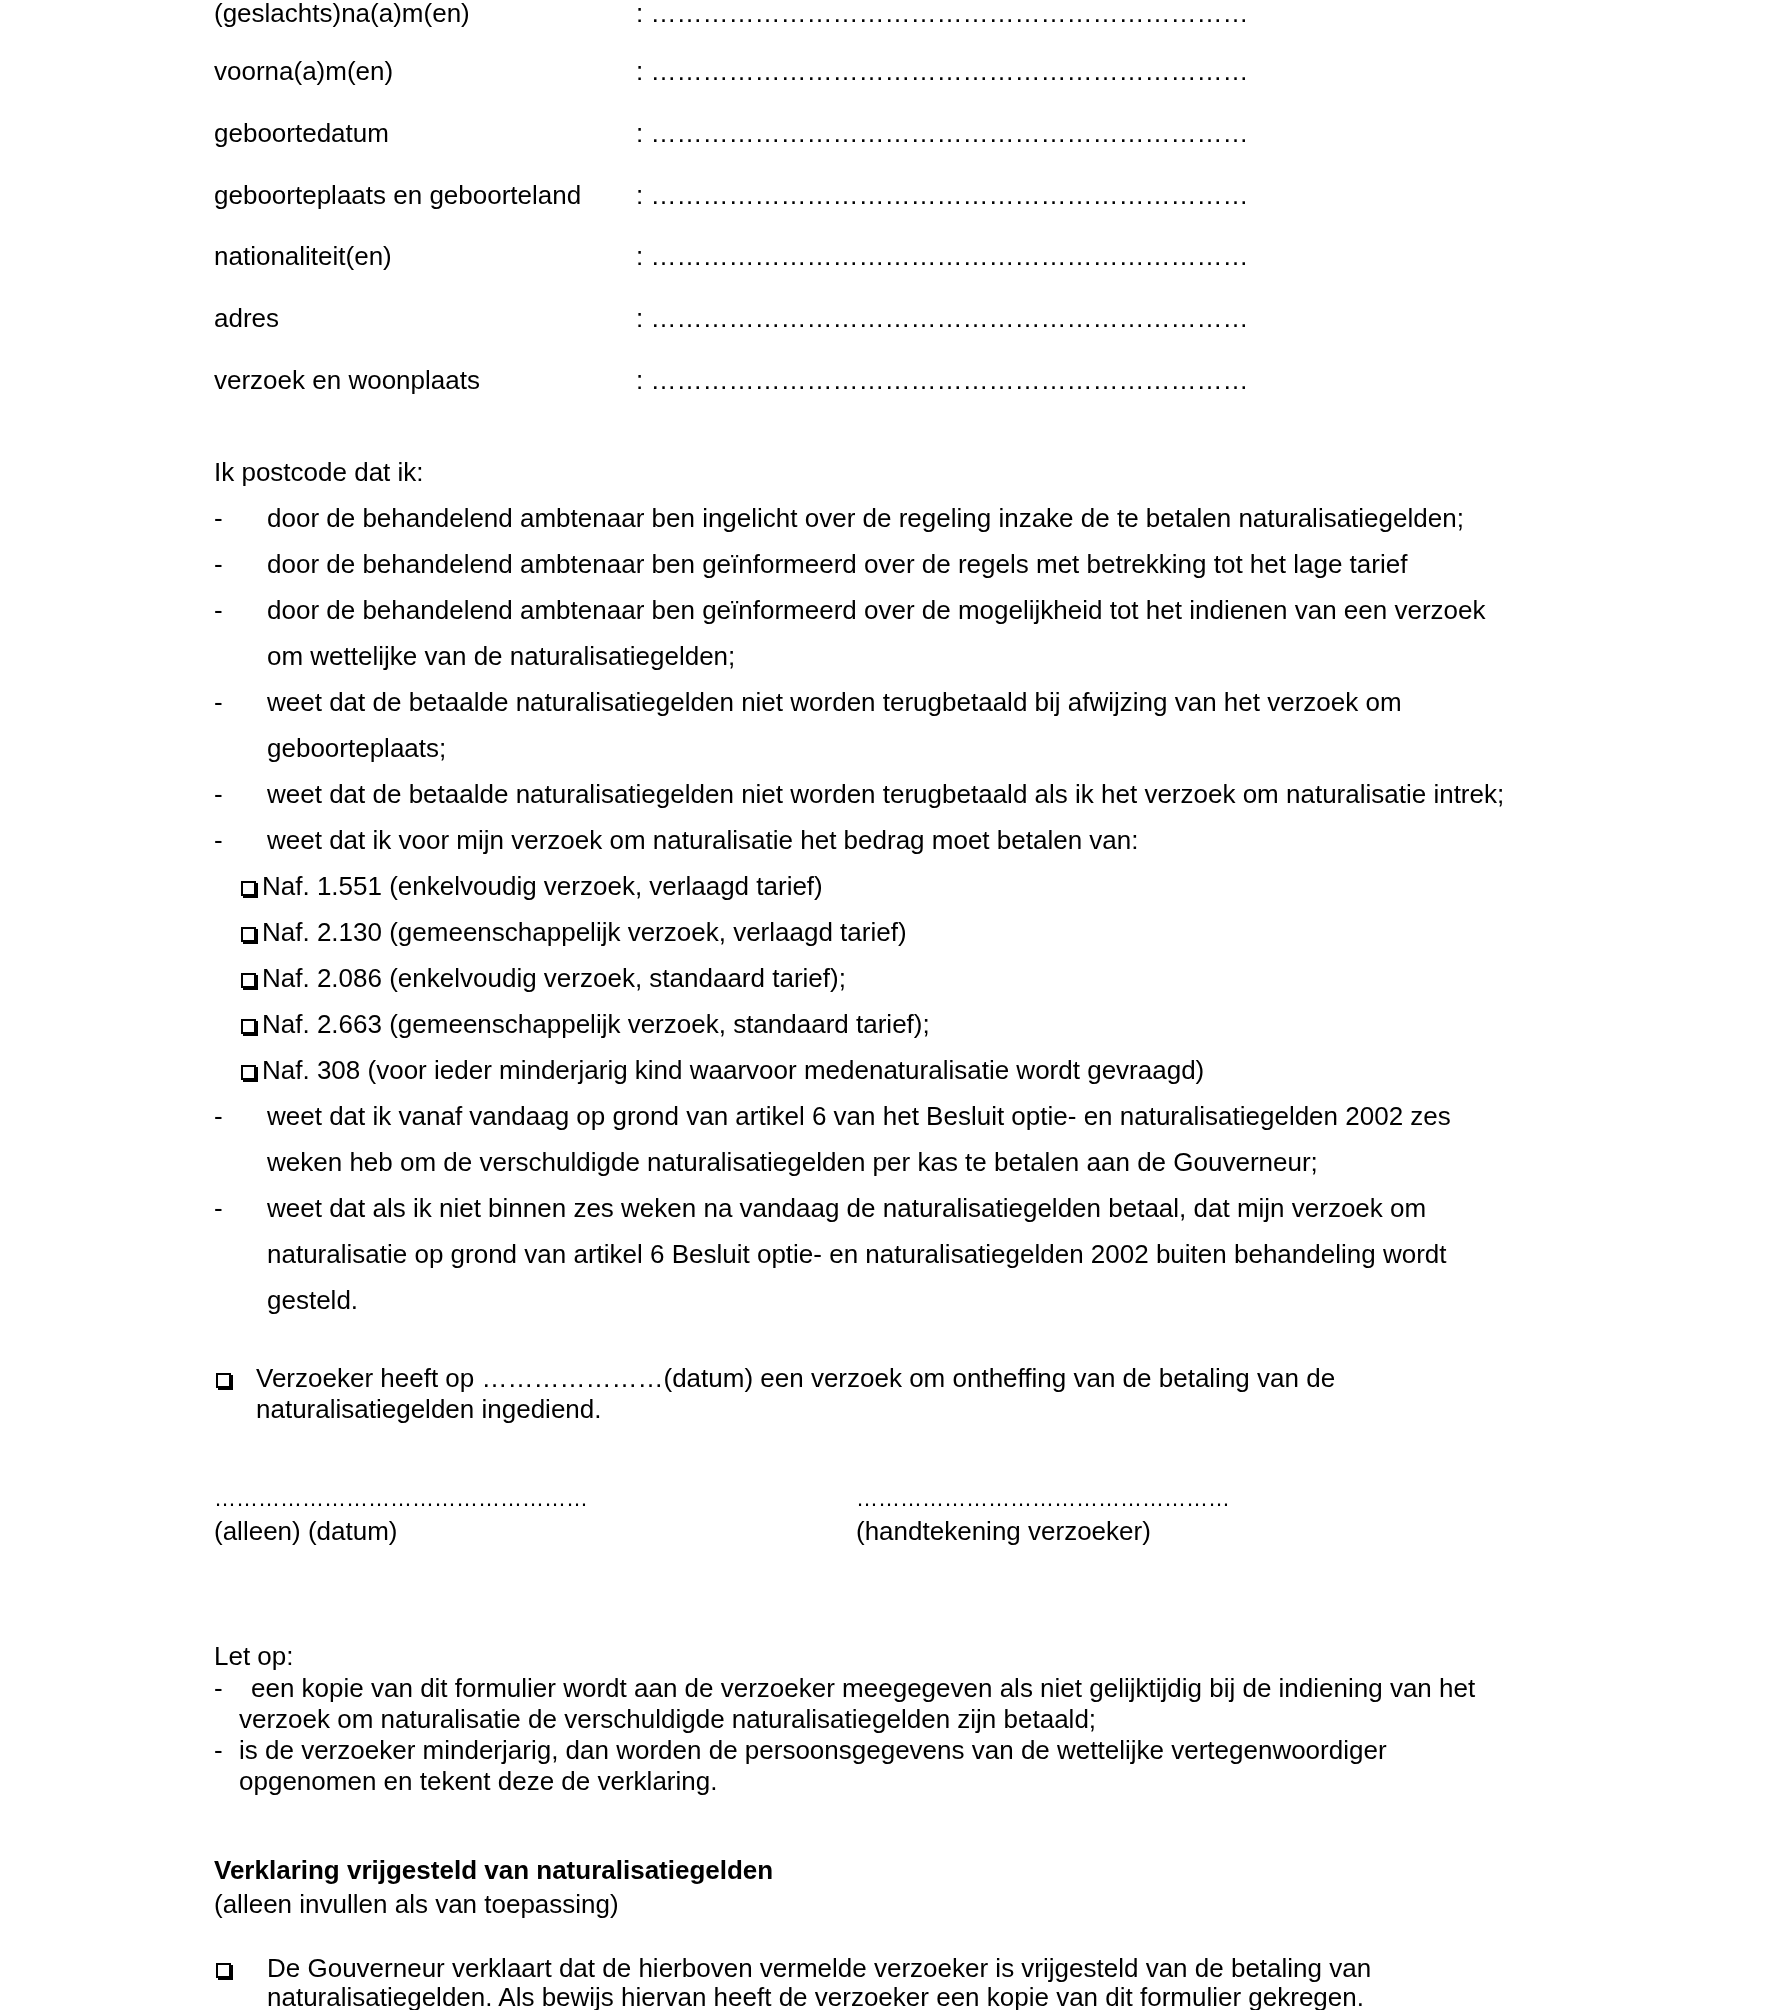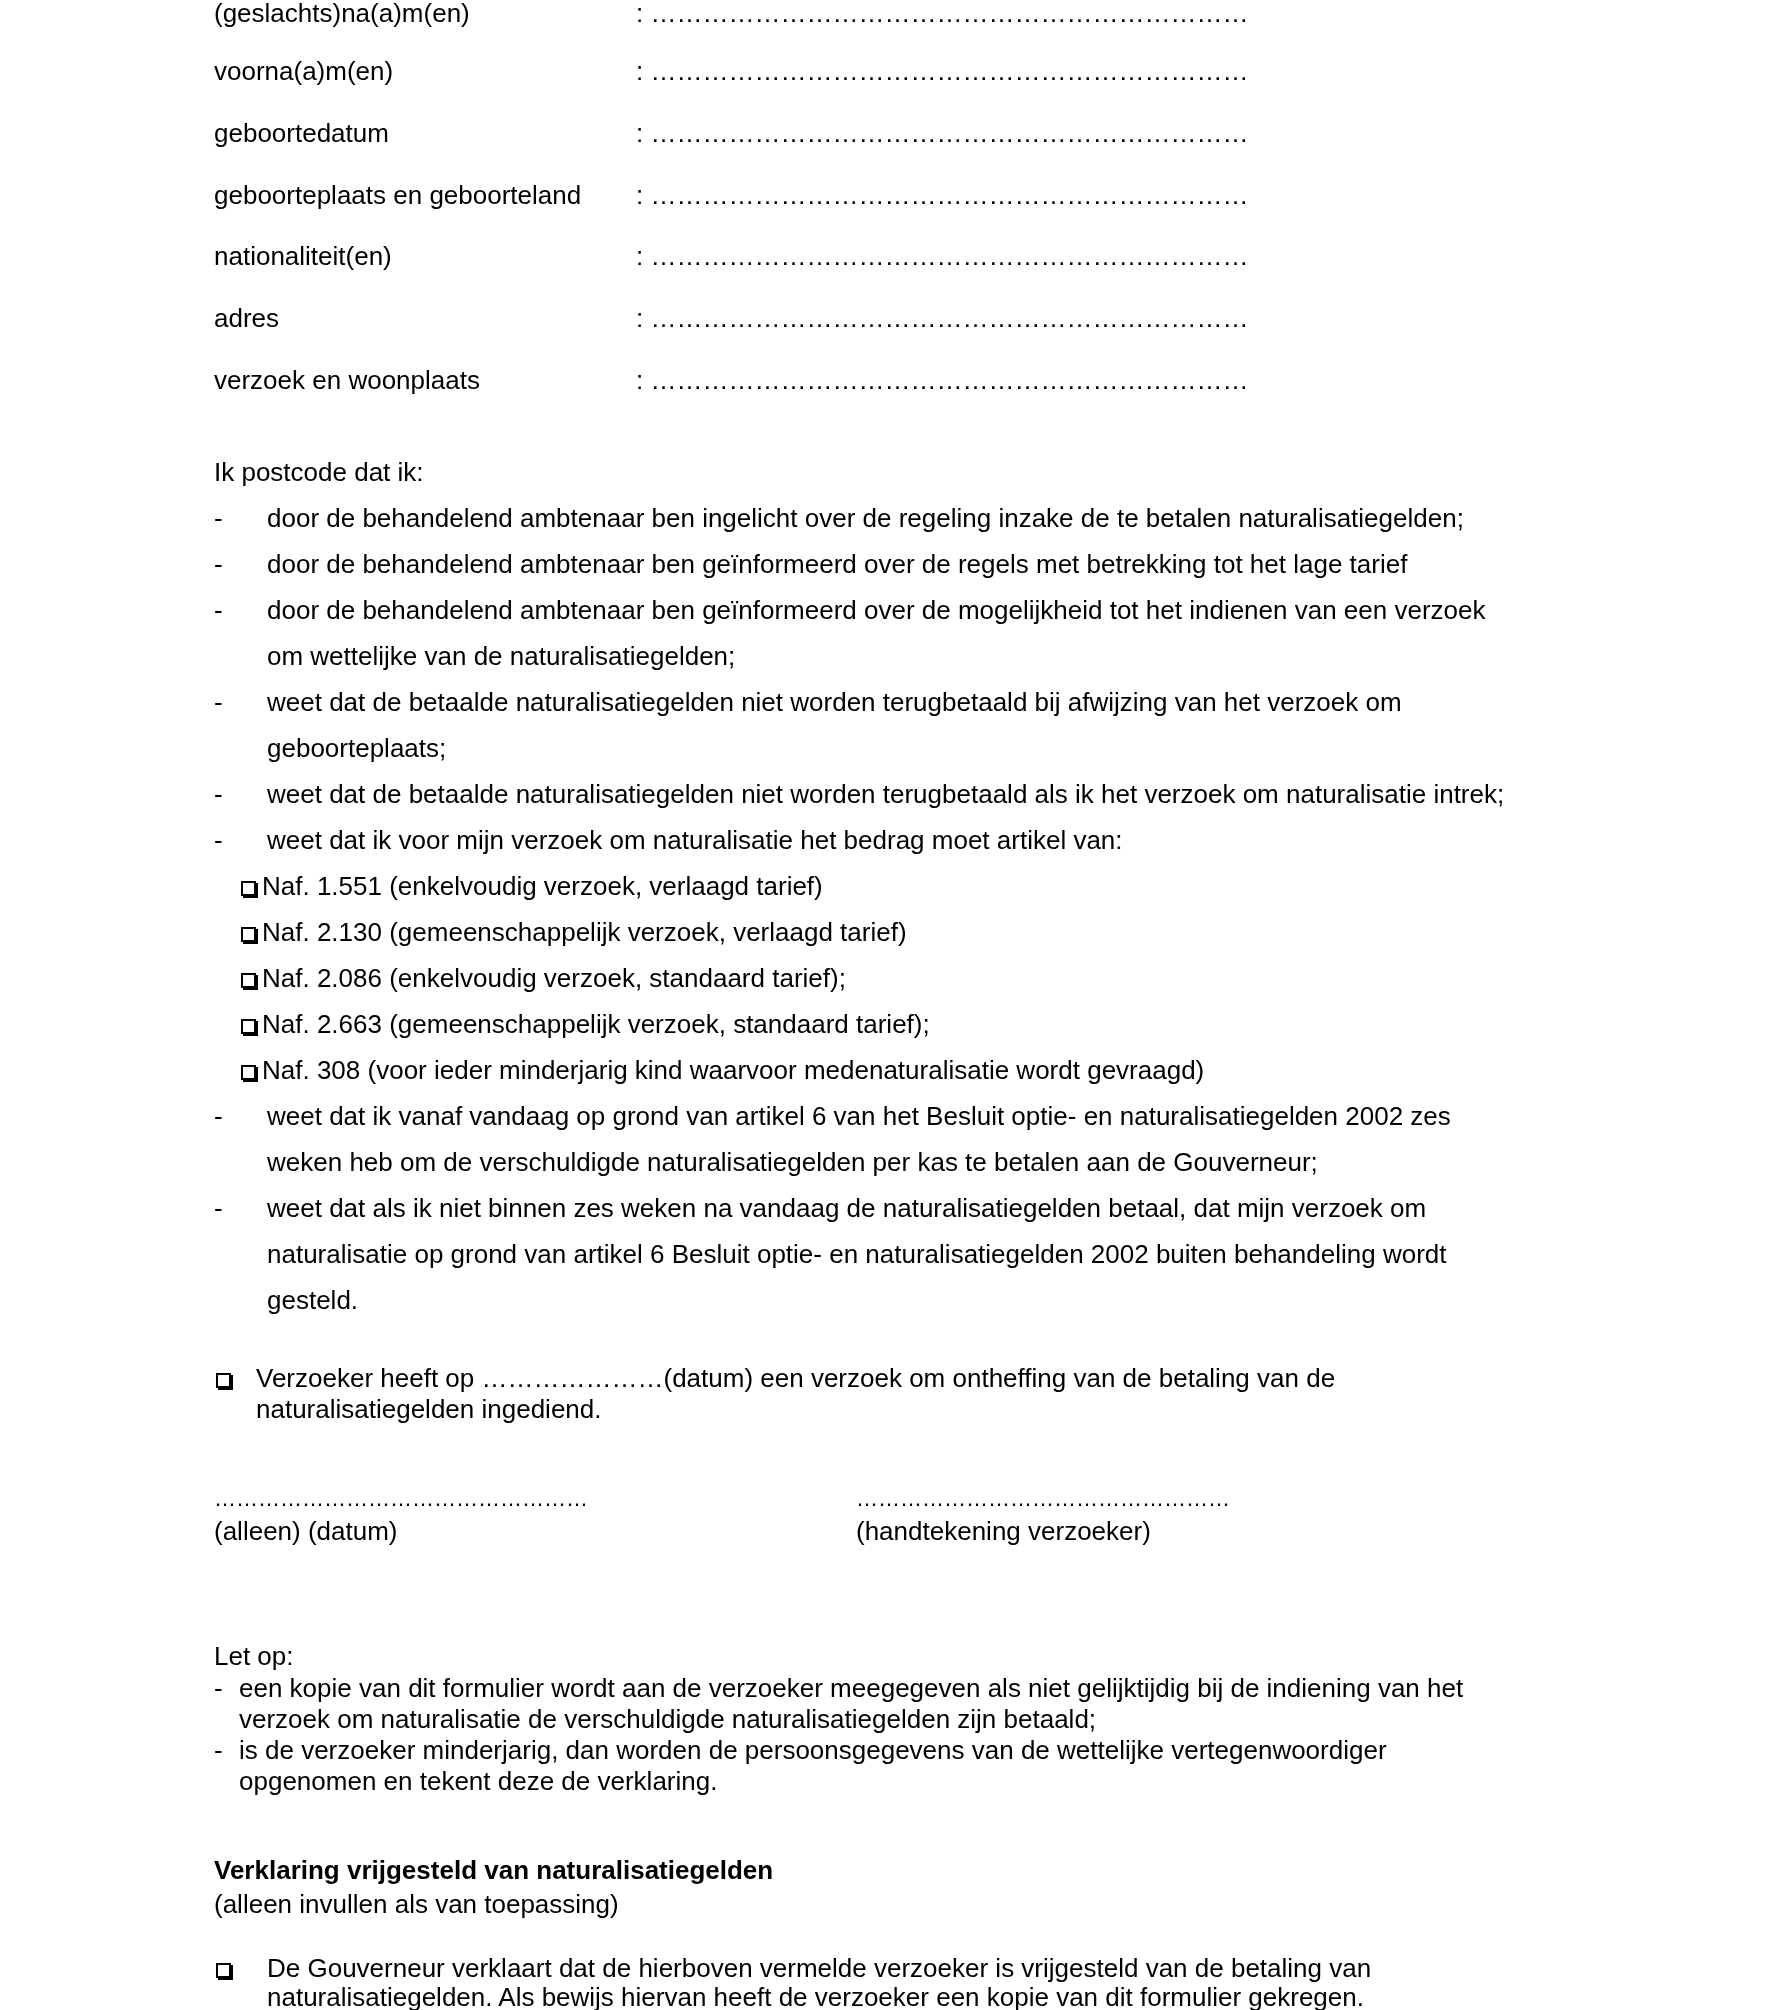--- a/index.html
+++ b/index.html
@@ -55,21 +55,21 @@
   <div class="abs bullet-text" style="top:643px">om wettelijke  van de naturalisatiegelden;</div>
 
   <div class="abs bullet-dash" style="top:689px">-</div>
   <div class="abs bullet-text" style="top:689px">weet dat de betaalde naturalisatiegelden niet worden terugbetaald bij afwijzing van het verzoek om</div>
   <div class="abs bullet-text" style="top:735px">geboorteplaats;</div>
 
   <div class="abs bullet-dash" style="top:781px">-</div>
   <div class="abs bullet-text" style="top:781px">weet dat de betaalde naturalisatiegelden niet worden terugbetaald als ik het verzoek om naturalisatie intrek;</div>
 
   <div class="abs bullet-dash" style="top:827px">-</div>
-  <div class="abs bullet-text" style="top:827px">weet dat ik voor mijn verzoek om naturalisatie het bedrag moet artikel van:</div>
+  <div class="abs bullet-text" style="top:827px">weet dat ik voor mijn verzoek om naturalisatie het bedrag moet betalen van:</div>
 
   <div class="abs" style="left:241px;top:873px">
     <span class="cb"></span><span>Naf. 1.551 (enkelvoudig verzoek, verlaagd tarief)</span>
   </div>
   <div class="abs" style="left:241px;top:919px">
     <span class="cb"></span><span>Naf. 2.130 (gemeenschappelijk verzoek, verlaagd tarief)</span>
   </div>
   <div class="abs" style="left:241px;top:965px">
     <span class="cb"></span><span>Naf. 2.086 (enkelvoudig verzoek, standaard tarief);</span>
   </div>
@@ -99,21 +99,21 @@
 <div>
   <div class="abs" style="left:214px;top:1488px;font-size:22px">……………………………………………</div>
   <div class="abs" style="left:214px;top:1518px">(alleen) (datum)</div>
   <div class="abs" style="left:856px;top:1488px;font-size:22px">……………………………………………</div>
   <div class="abs" style="left:856px;top:1518px">(handtekening verzoeker)</div>
 </div>
 
 <div>
   <div class="abs" style="left:214px;top:1643px">Let op:</div>
   <div class="abs" style="left:214px;top:1675px">-</div>
-  <div class="abs" style="left:239px;top:1675px">een kopie van dit formulier wordt aan de verzoeker meegegeven als niet gelijktijdig bij de indiening van het</div>
+  <div class="abs" style="left:251px;top:1675px">een kopie van dit formulier wordt aan de verzoeker meegegeven als niet gelijktijdig bij de indiening van het</div>
   <div class="abs" style="left:239px;top:1706px">verzoek om naturalisatie de verschuldigde naturalisatiegelden zijn betaald;</div>
   <div class="abs" style="left:214px;top:1737px">-</div>
   <div class="abs" style="left:239px;top:1737px">is de verzoeker minderjarig, dan worden de persoonsgegevens van de wettelijke vertegenwoordiger</div>
   <div class="abs" style="left:239px;top:1768px">opgenomen en tekent deze de verklaring.</div>
 </div>
 
 <div>
   <div class="abs bold" style="left:214px;top:1857px">Verklaring vrijgesteld van naturalisatiegelden</div>
   <div class="abs" style="left:214px;top:1891px">(alleen invullen als van toepassing)</div>
   <div class="abs" style="left:216px;top:1955px"><span class="cb"></span></div>

